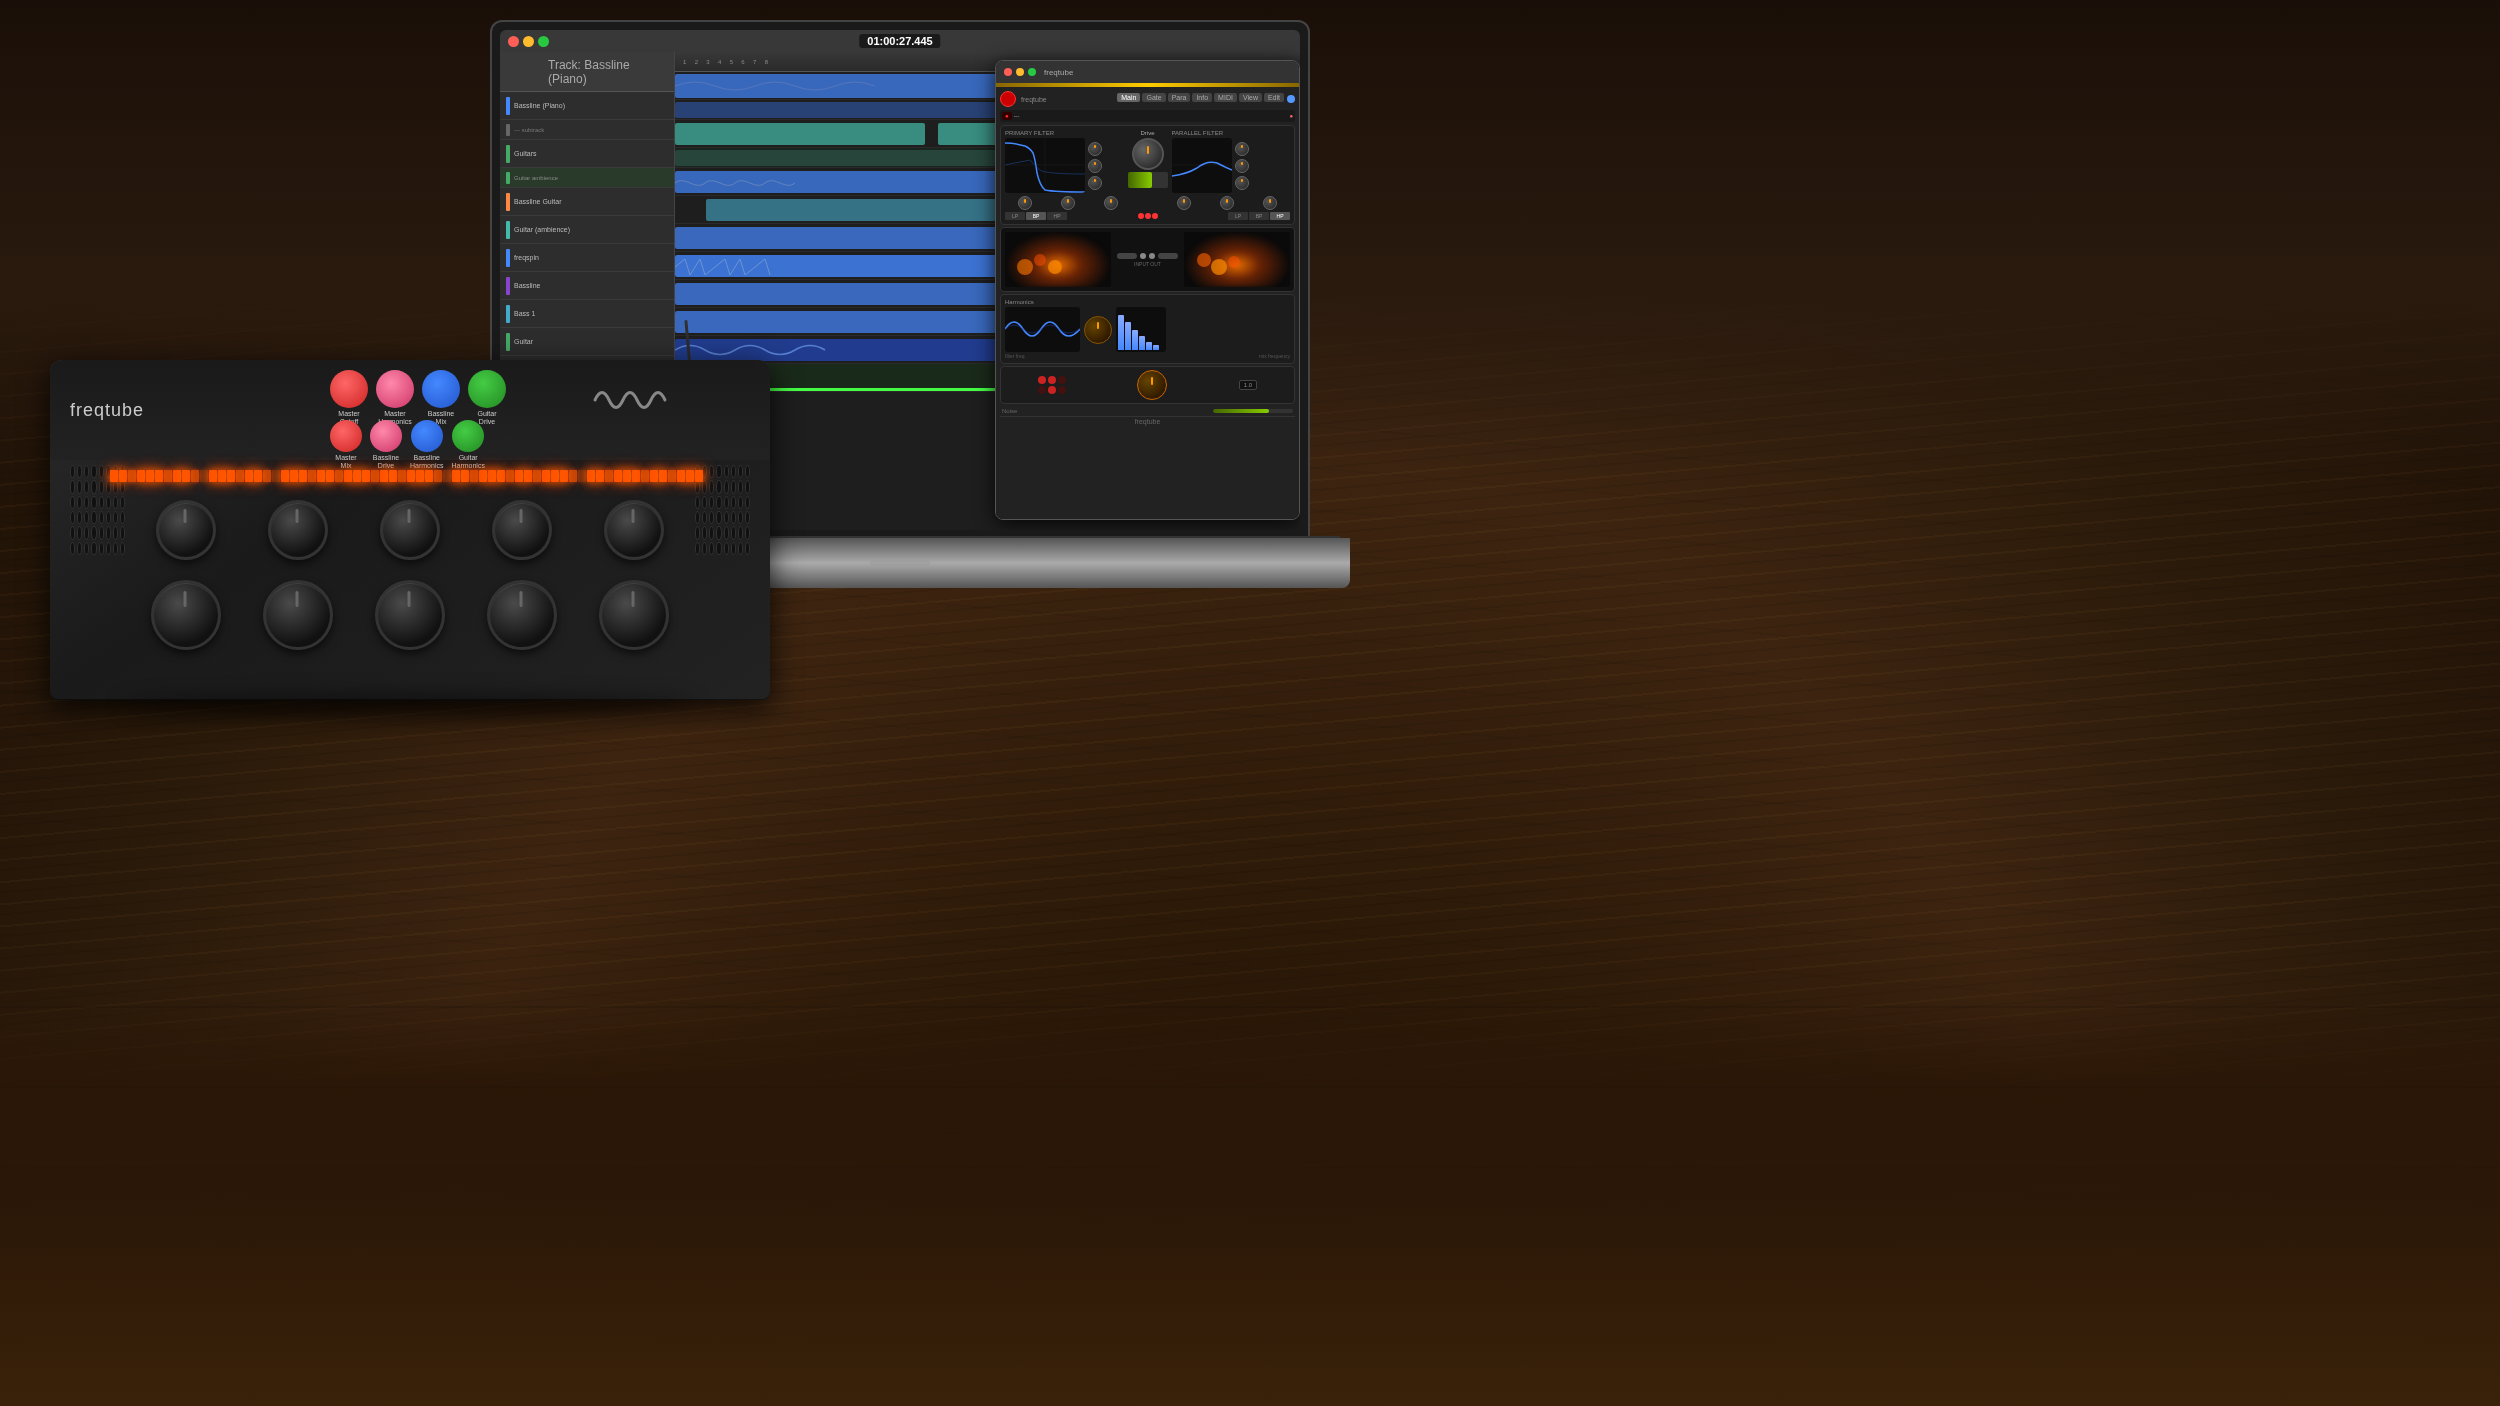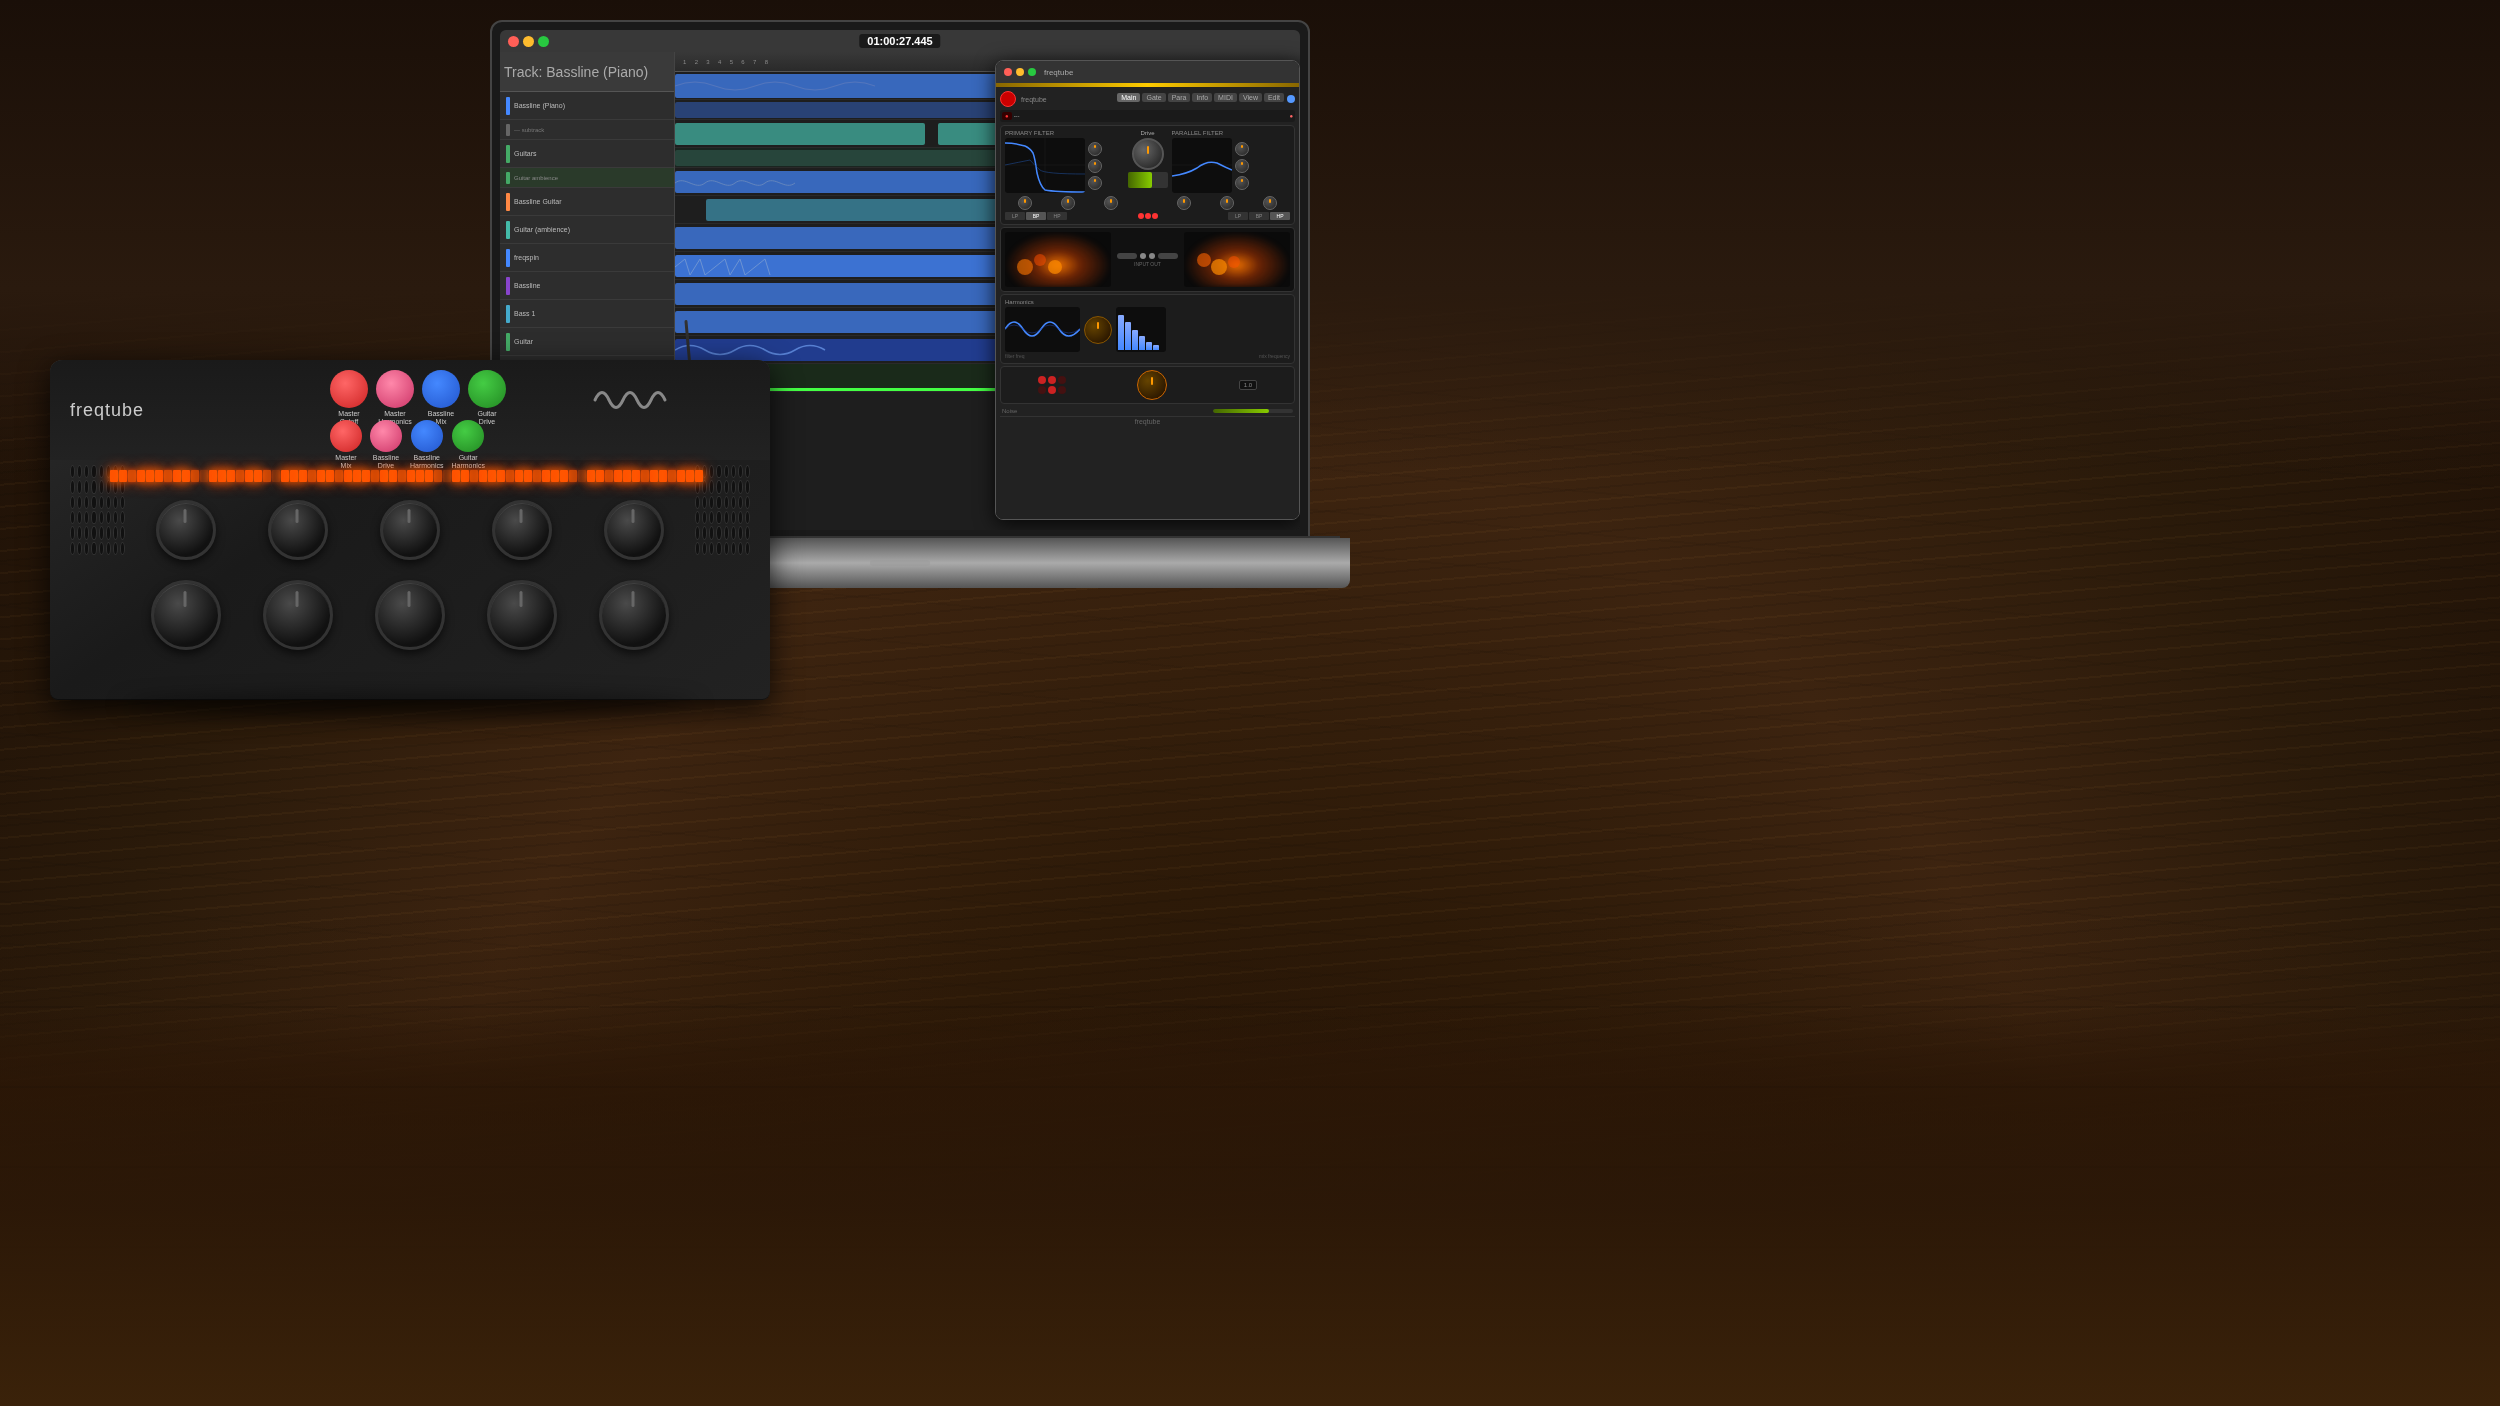--- a/index.html
+++ b/index.html
@@ -607,21 +607,21 @@
           <div class="traffic-light tl-red"></div>
           <div class="traffic-light tl-yellow"></div>
           <div class="traffic-light tl-green"></div>
           <div class="timecode">01:00:27.445</div>
         </div>
 
         <div class="daw-main">
 
           <div class="daw-sidebar">
             <div class="daw-sidebar-header">
-              <span style="font-size:14px; color:#aaa;">Track: Bassline (Piano)</span>
+              <span style="font-size:12px; color:#aaa;margin-left:44px;">Track: Bassline (Piano)</span>
             </div>
             <div class="daw-track-list">
               <div class="daw-track-item">
                 <div class="daw-track-color" style="background:#4488ff;"></div>
                 <span>Bassline (Piano)</span>
               </div>
               <div class="daw-track-item" style="height:20px;">
                 <div class="daw-track-color" style="background:#666; height:12px;"></div>
                 <span style="color:#777; font-size:6px;">— subtrack</span>
               </div>

